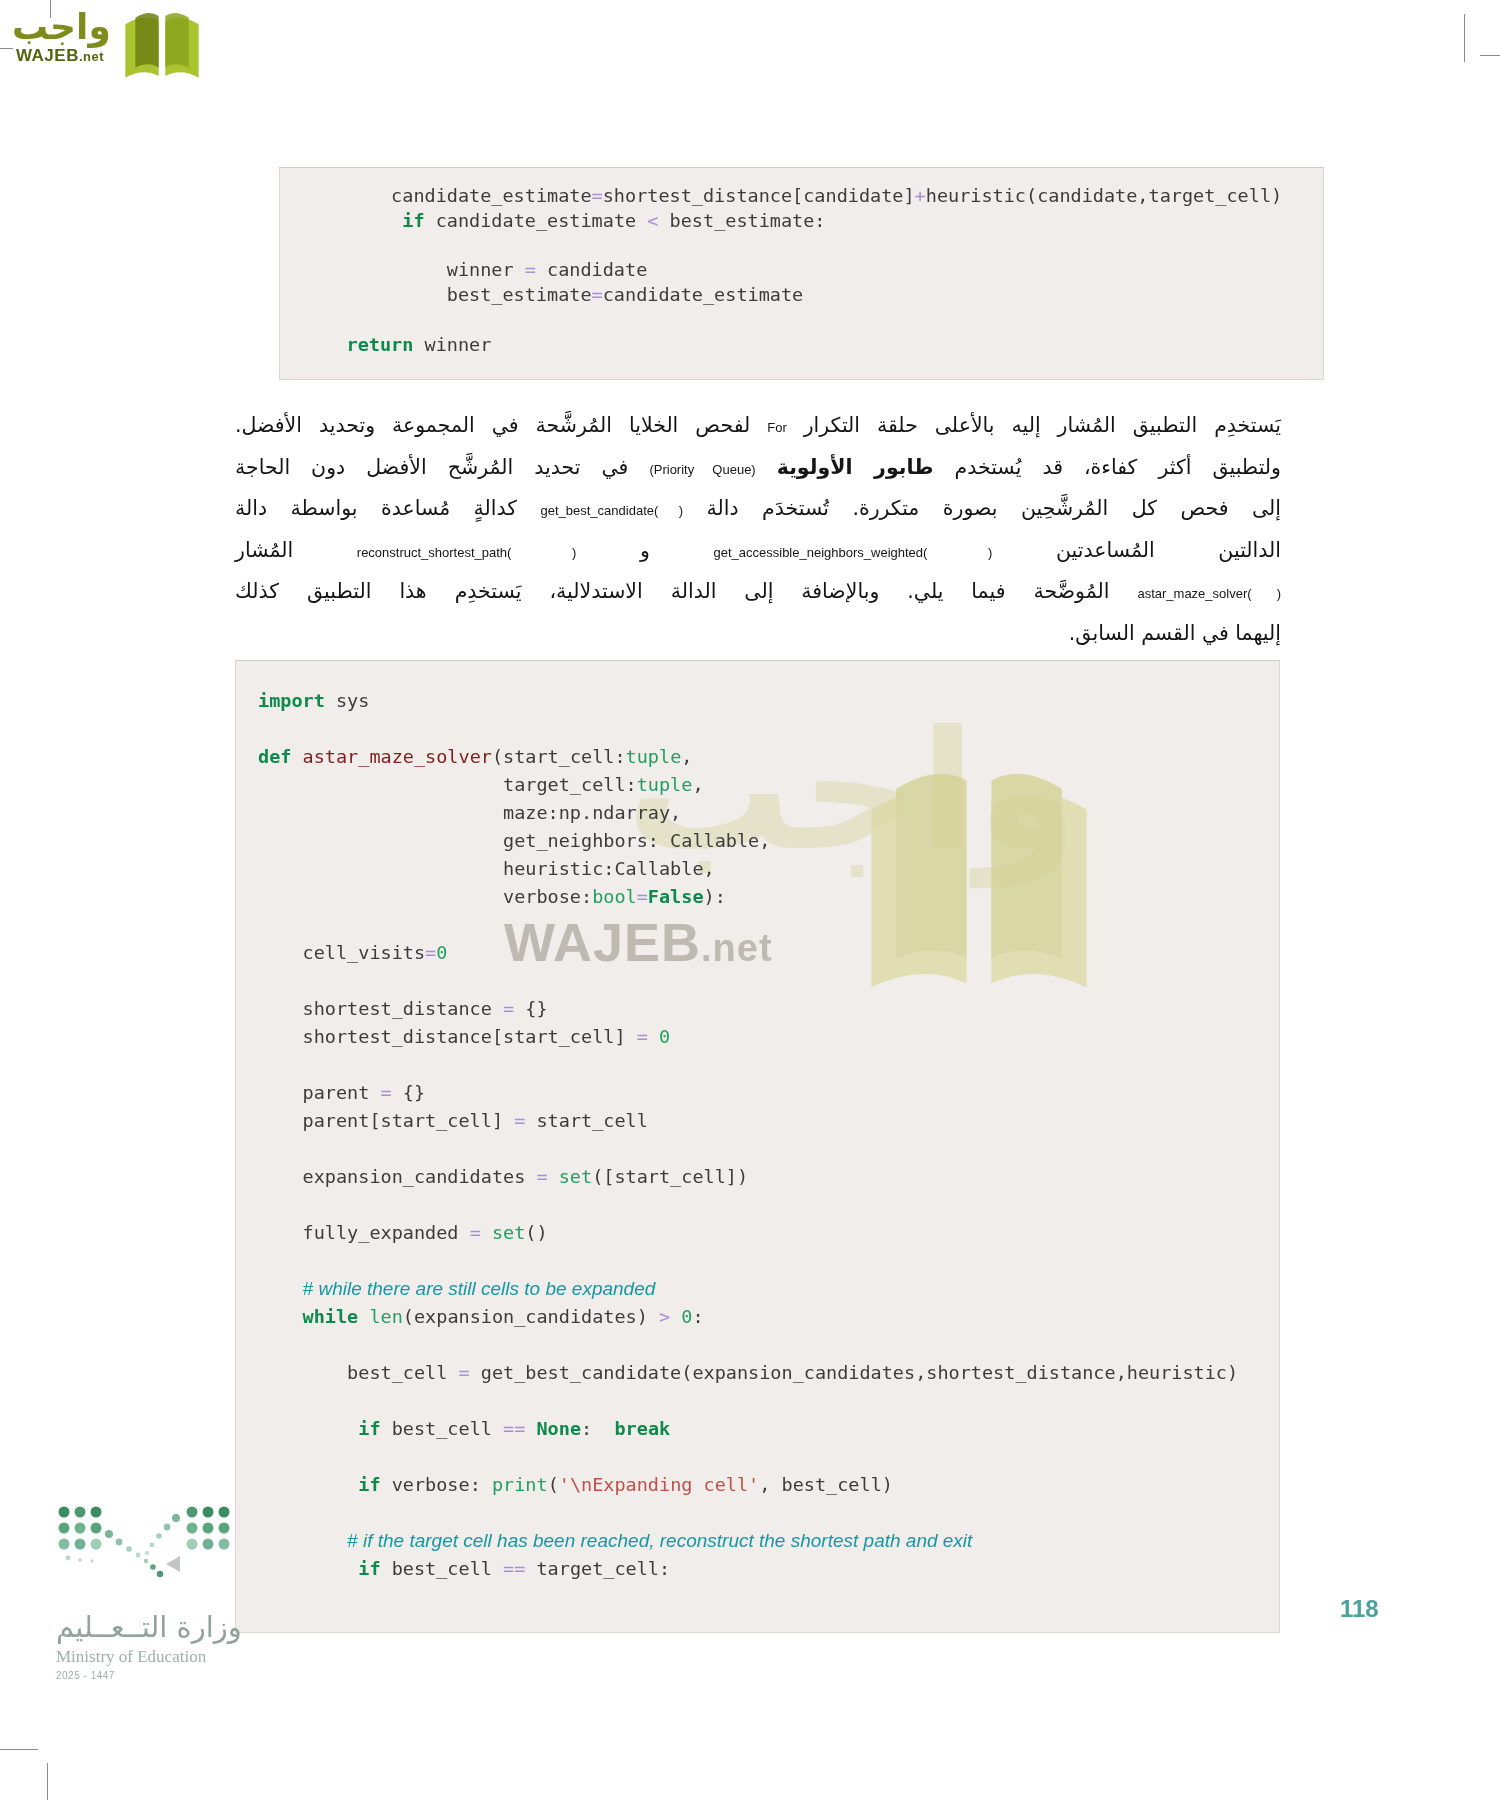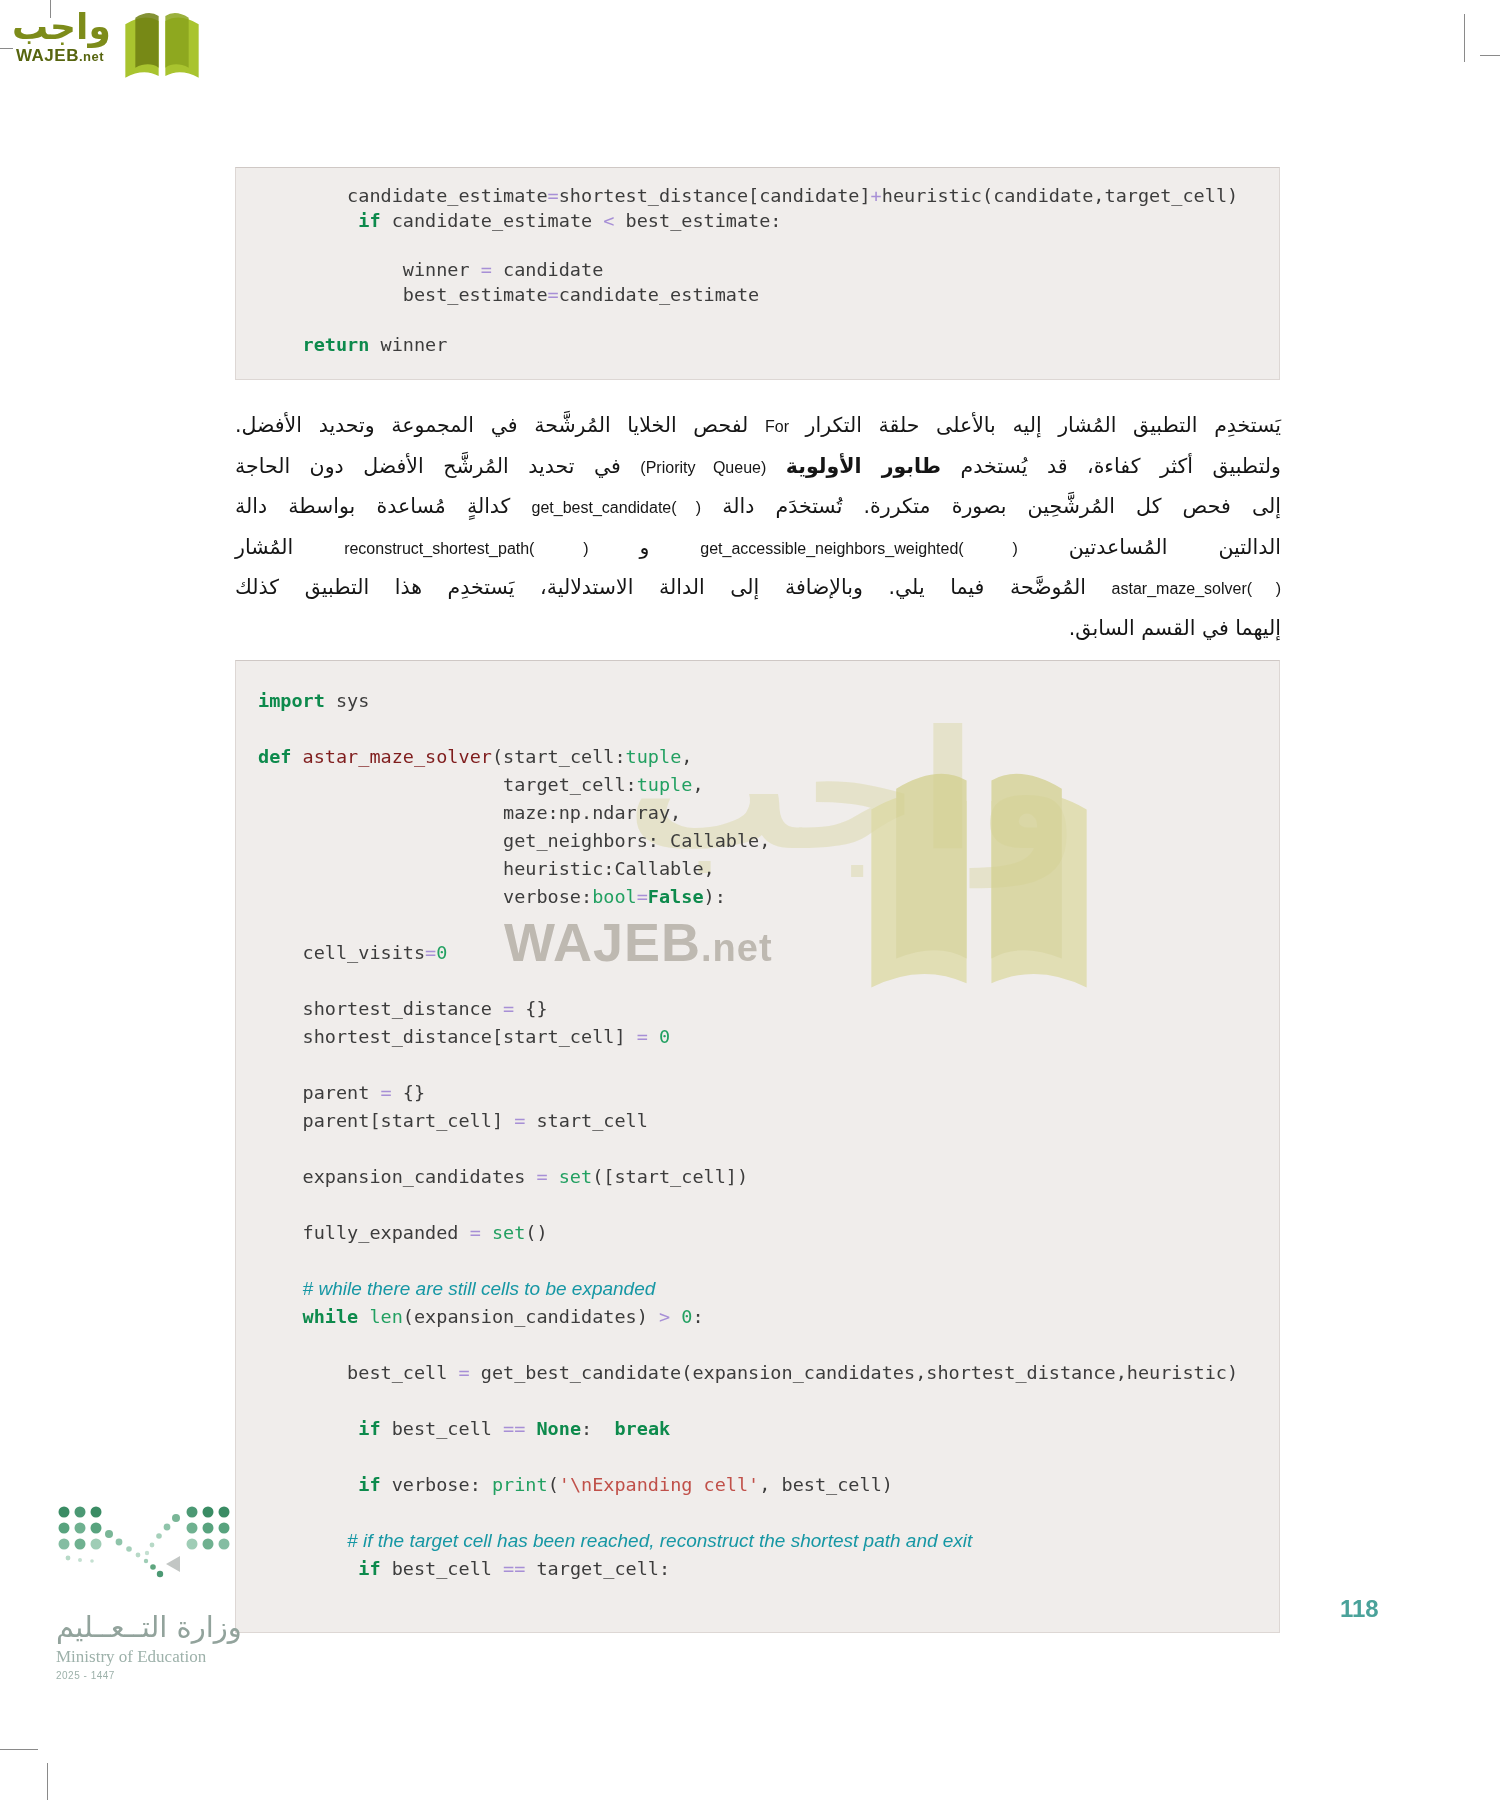--- a/index.html
+++ b/index.html
@@ -22,21 +22,21 @@
   
   .code-block{
     position:absolute;left:235px;width:1045px;background:#f0edeb;
     border:1px solid #ddd7d4;border-top-color:#cfc8c5;box-sizing:border-box;
   }
   .code-block pre{
     margin:0;position:relative;z-index:2;
     font-family:"DejaVu Sans Mono",monospace;font-size:18.5px;color:#3c3c3c;
     white-space:pre;
   }
-  #code-top{top:167px;height:213px;}
+  #code-top{top:167px;height:213px;margin-left:44px;}
   #code-top pre{padding:16px 20px 0 22px;line-height:24.8px;}
   #code-main{top:660px;height:973px;}
   #code-main pre{padding:26px 20px 0 22px;line-height:28px;}
 
   .tk-t{color:#3c3c3c;}
   .tk-k{color:#0d8a4c;font-weight:bold;}
   .tk-b{color:#22a061;}
   .tk-f{color:#7f1d1d;}
   .tk-o{color:#a78fd6;}
   .tk-n{color:#22a061;}
@@ -53,21 +53,21 @@
 
   
   .paragraph{
     position:absolute;left:235px;top:406px;width:1046px;
     direction:rtl;font-family:"DejaVu Sans",sans-serif;font-size:20.5px;
     line-height:39.5px;color:#151515;
   }
   .ar-line{text-align:justify;text-align-last:justify;}
   .ar-line.ar-last{text-align-last:right;}
   .seg-b{font-weight:bold;}
-  .seg-e{direction:ltr;unicode-bidi:isolate;font-family:"Liberation Sans",sans-serif;font-size:16px;margin-top:7px;}
+  .seg-e{direction:ltr;unicode-bidi:isolate;font-family:"Liberation Sans",sans-serif;font-size:13px;margin-top:7px;}
 
   
   .ministry{position:absolute;left:56px;top:1502px;width:220px;}
   .ministry-ar{font-family:"DejaVu Sans",sans-serif;font-size:29px;line-height:32px;color:#92a39c;margin-top:10px;direction:rtl;text-align:left;}
   .ministry-en{font-size:17px;color:#9db1aa;margin-top:4px;font-family:Liberation Serif, serif;}
   .ministry-year{font-size:10px;color:#9db1aa;margin-top:3px;letter-spacing:.5px;}
 
   
   .page-number{position:absolute;left:1340px;top:1595px;font-size:24px;font-weight:bold;color:#4aa29a;}
 </style>

